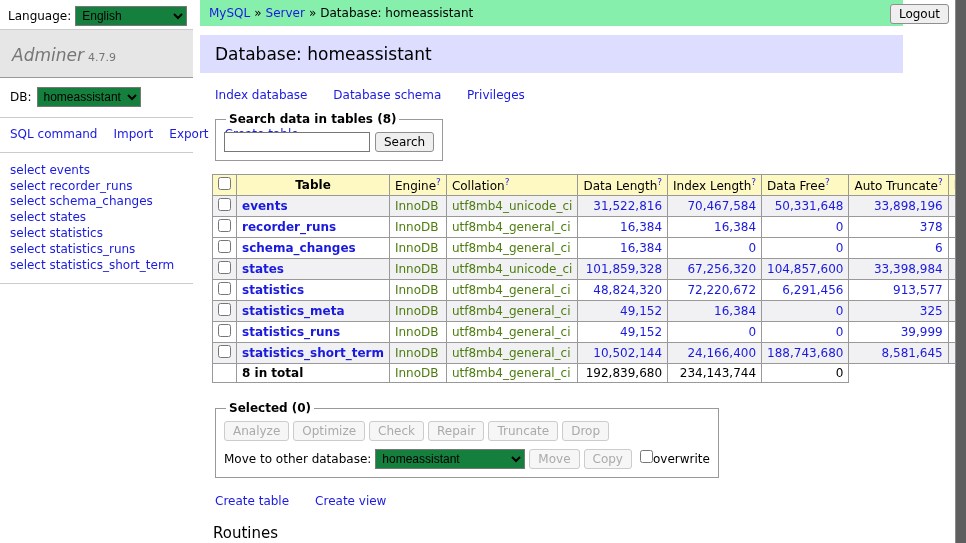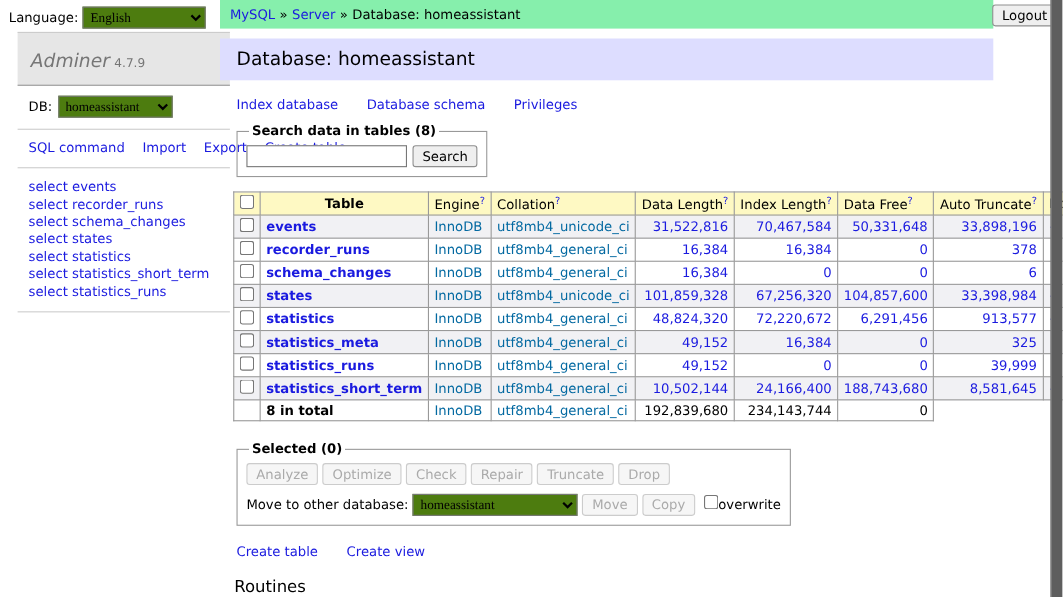--- a/index.html
+++ b/index.html
@@ -6,39 +6,39 @@
   html,body { width:966px; height:543px; background:#fff; overflow:hidden; }
   body { position:relative; font-family:"DejaVu Sans", sans-serif; font-size:12px; color:#000; }
   a { color:#1a1adf; text-decoration:none; cursor:pointer; }
 
   
   .vscrollbar { position:absolute; right:0; top:0; width:11px; height:543px; background:#5e5e5e; border-left:1px solid #8a8a8a; }
 
   
   #lang { position:absolute; left:8px; top:6px; }
   #lang label { margin-right:4px; }
-  select { font-family:Liberation Serif, serif; font-size:12px; border:1px solid #777; background:#4d7c0f; padding:1px 2px; }
+  select { font-family:Liberation Sans, sans-serif; font-size:12px; border:1px solid #777; background:#15803d; padding:1px 2px; }
   #lang select { width:112px; }
-  #menu { position:absolute; left:16px; top:29px; width:193px; }
+  #menu { position:absolute; left:0; top:29px; width:193px; }
   #menu h1 { background:#e6e6e6; border-top:1px solid #ccc; border-bottom:1px solid #999; padding:9px 12px 10px 12px; font-weight:normal; }
   #menu h1 .appname { font-style:italic; color:#767676; font-size:17px; }
   #menu h1 .version { font-size:11px; color:#767676; margin-left:4px; }
   .db-row { padding:9px 10px 10px 10px; border-bottom:1px solid #ccc; }
   .db-row label { margin-right:5px; }
   .db-row select { width:104px; }
   .menu-links { padding:8px 10px 9px 10px; border-bottom:1px solid #ccc; line-height:1.4; }
   .menu-links a { margin-right:16px; white-space:nowrap; }
   .tables-list { padding:10px 10px 9px 10px; border-bottom:1px solid #ccc; }
   .tables-list a { display:block; line-height:1.32; white-space:nowrap; }
 
   
   #content { position:absolute; left:200px; top:0; width:755px; }
   .breadcrumb { background:#86efac; padding:6px 9px; width:703px; }
   .breadcrumb .sep { color:#000; margin:0 4px; }
-  .logout-btn { position:absolute; top:4px; right:5px; }
+  .logout-btn { position:absolute; top:4px; right:17px; }
   button { font-family:"DejaVu Sans", sans-serif; font-size:12px; background:#efefef; border:1px solid #8f8f8f; border-radius:3px; padding:2px 8px; color:#000; }
   button:disabled { color:#aaa; border-color:#ccc; background:#f6f6f6; }
   h2 { margin-top:9px; background:#ddf; padding:9px 15px; font-weight:normal; font-size:17px; width:703px; }
   .page-links { padding:15px 0 0 15px; }
   .page-links a { margin-right:22px; }
   h3 { font-weight:normal; font-size:15px; padding:16px 0 0 13px; }
   fieldset { border:1px solid #999; margin:10px 0 0 15px; padding:6px 8px 8px 8px; display:inline-block; }
   legend { padding:0 3px; margin-left:2px;font-weight:bold; }
   .search-fs input[type=text] { width:146px; border:1px solid #777; padding:2px 3px; font-size:12px; margin-right:5px; }
 
@@ -46,21 +46,21 @@
   th, td { border:1px solid #999; padding:2px 5px; height:18px; }
   thead th { background:#fef9c3; font-weight:normal; text-align:left; white-space:nowrap; }
   thead th.col-table { font-weight:bold; text-align:center; }
   sup { font-size:9px; color:#1a1adf; }
   td.num, th.num { text-align:right; white-space:nowrap; color:#1a1adf; }
   td.num a { color:#1a1adf; }
   tbody th { background:transparent; text-align:left; }
   tbody th a { font-weight:bold; }
   tr.shaded td, tr.shaded th { background:#f1f1f4; }
   .cb-cell { text-align:center; width:22px; }
-  td.plain { color:#0369a1; white-space:nowrap; }
+  td.plain { color:#4d7c0f; white-space:nowrap; }
   td.num-black { text-align:right; color:#000; white-space:nowrap; }
   .total-label { font-weight:bold; white-space:nowrap; }
 
   .selected-fs { margin-top:18px; }
   .selected-fs .btn-row button { margin-right:4px;text-align:center; }
   .selected-fs .move-row { margin-top:8px; }
   .selected-fs .move-row select { width:150px; margin:0 4px; }
   .selected-fs .move-row button { margin-right:4px; }
   .selected-fs .move-row label.cbx { margin-left:4px; }
   .bottom-links { padding:16px 0 0 15px; }
@@ -82,22 +82,22 @@
   </div>
   <div class="menu-links">
     <a>SQL command</a><a>Import</a><a>Export</a><a>Create table</a>
   </div>
   <div class="tables-list">
     <a>select events</a>
     <a>select recorder_runs</a>
     <a>select schema_changes</a>
     <a>select states</a>
     <a>select statistics</a>
+    <a>select statistics_runs</a>
     <a>select statistics_short_term</a>
-    <a>select statistics_runs</a>
   </div>
 </div>
 
 <div id="content">
   <div class="breadcrumb">
     <a>MySQL</a><span class="sep">»</span><a>Server</a><span class="sep">»</span><span>Database: homeassistant</span>
   </div>
 
   <h2>Database: homeassistant</h2>
 

